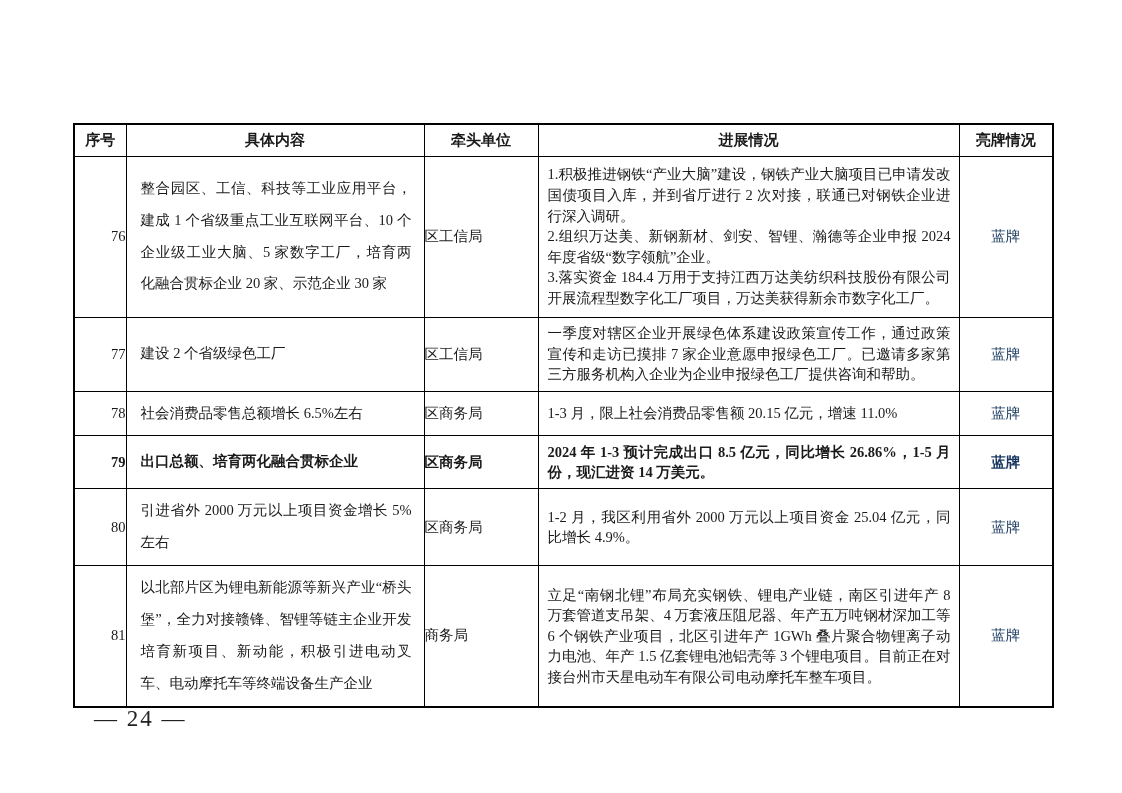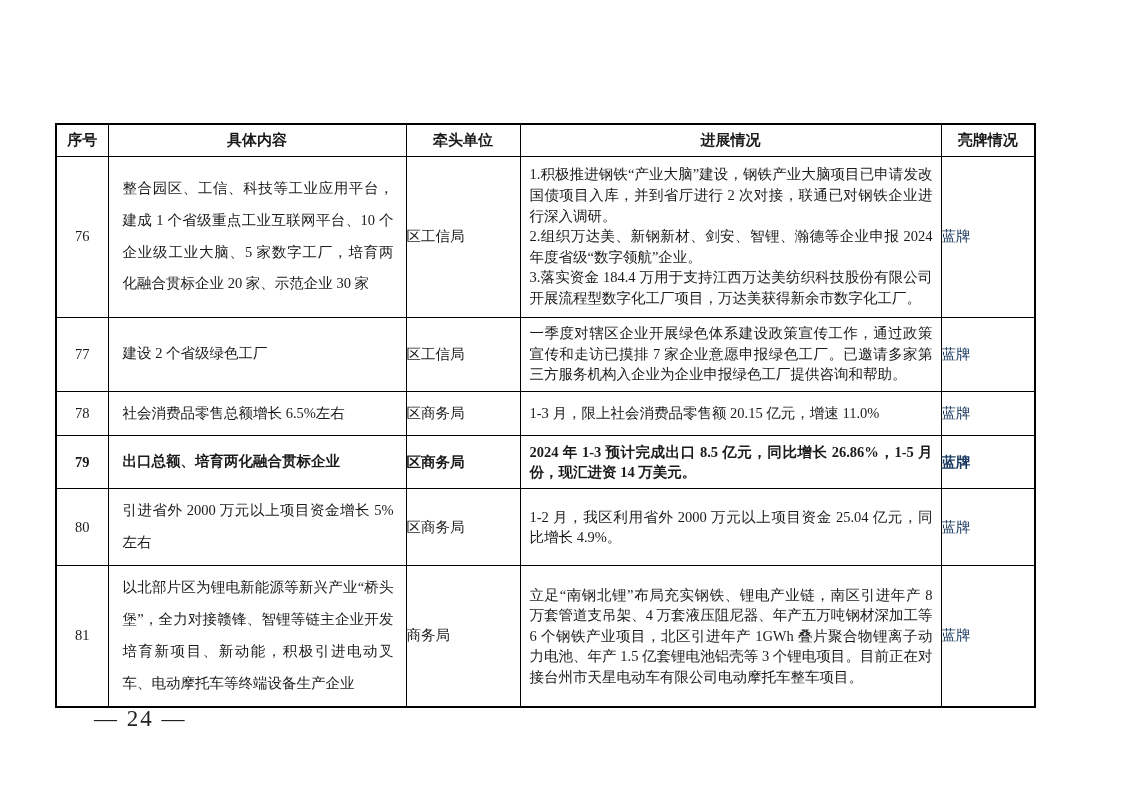--- a/index.html
+++ b/index.html
@@ -6,21 +6,21 @@
   html,body { background:#e8e8e8; }
   .sheet {
     position:relative;
     width:1122px; height:793px;
     background:#ffffff;
     overflow:hidden;
     font-family:"Liberation Serif","DejaVu Serif",serif;
     color:#1a1a1a;
   }
   table.report {
-    position:absolute; left:55px; top:123px;
+    position:absolute; left:73px; top:123px;
     width:979px;
     border-collapse:collapse;
     table-layout:fixed;
   }
   table.report, table.report th, table.report td {
     border:1px solid #000;
   }
   table.report { border:2px solid #000; }
   table.report th {
     font-family:"Liberation Sans","DejaVu Sans",sans-serif;
@@ -29,35 +29,36 @@
     height:32px;
     text-align:center;
     vertical-align:middle;
     background:#fff;
   }
   table.report td {
     font-size:14.5px;
     vertical-align:middle;
     background:#fff;
   }
-  td.c-id   { text-align:center; }
+  td.c-id   { text-align:right; }
   td.c-unit { text-align:left; }
   td.c-content {
     text-align:justify;
     padding:6px 12px 6px 14px;
     line-height:2.2;
   }
   td.c-progress {
     text-align:justify;
     padding:5px 8px 5px 9px;
     line-height:1.42;
     white-space:pre-line;
   }
   td.c-badge {
     background:var(--badge-color,#00b0f0);
+    text-align:center;
     color:#17375e;
     font-size:14.5px;
     margin-left:20px;
   }
   tr.r-76 { height:161px; }
   tr.r-77 { height:74px;  }
   tr.r-78 { height:43px;  }
   tr.r-79 { height:53px;font-weight:bold;  }
   tr.r-80 { height:48px;  }
   tr.r-81 { height:120px; }

